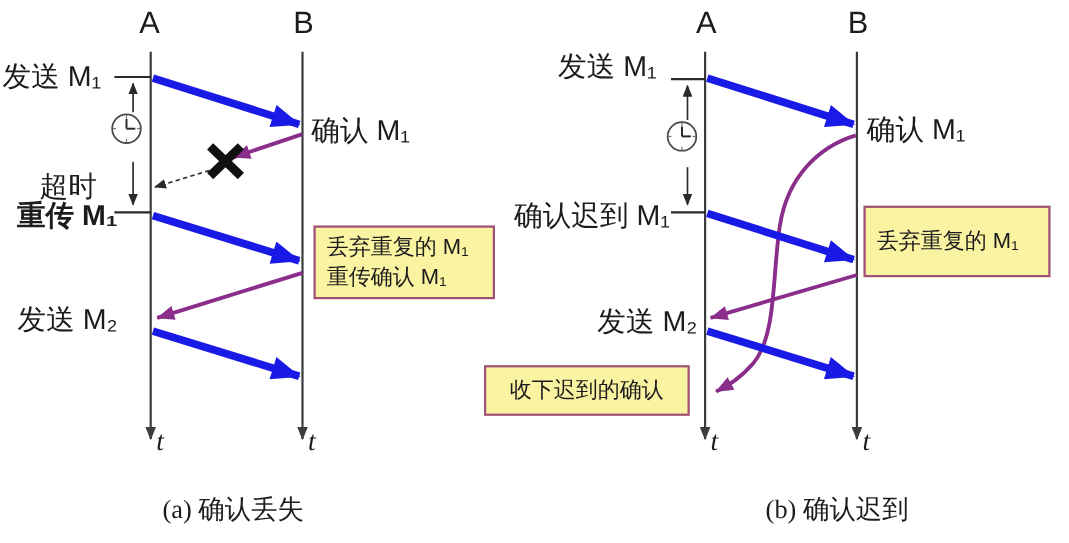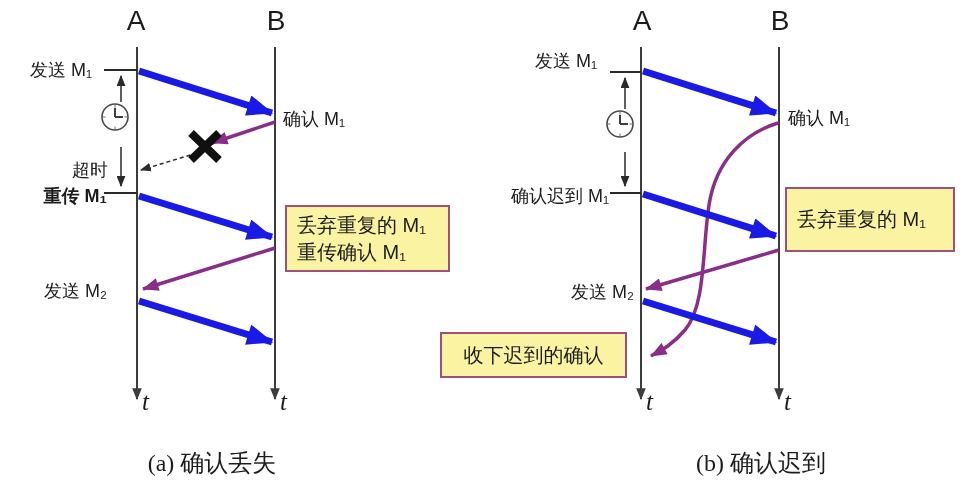--- a/index.html
+++ b/index.html
@@ -18,21 +18,21 @@
   .purple{stroke:var(--ack-arrow,#8b2d8b);stroke-width:3.5;fill:none;}
   .xmark{stroke:#101010;stroke-width:8;}
   .clock-face{fill:#ffffff;stroke:#4a4a4a;stroke-width:1.6;}
   .clock-hand{stroke:#2a2a2a;stroke-width:1.8;}
   .clock-tick{stroke:#6a6a6a;stroke-width:1;}
   .f-blue{fill:var(--message-arrow,#1a1ae6);}
   .f-purple{fill:var(--ack-arrow,#8b2d8b);}
   .f-dark{fill:#2a2a2a;}
   .f-axis{fill:var(--axis,#3c3c3c);}
   
-  .lbl{position:absolute;font-size:18px;white-space:nowrap;transform:translate(-50%,-50%);}
+  .lbl{position:absolute;font-size:26px;white-space:nowrap;transform:translate(-50%,-50%);}
   .lbl.r{transform:translate(-100%,-50%);}
   .lbl.l{transform:translate(0,-50%);}
   .host{font-size:28px;}
   .taxis{font-family:"Liberation Serif","DejaVu Serif",serif;font-style:italic;font-size:25px;}
   .caption{position:absolute;font-size:24px;transform:translate(-50%,-50%);white-space:nowrap;font-family:Liberation Serif, serif;}
   .note{
     position:absolute;background:var(--note-fill,#faf3a2);
     border:2px solid var(--note-border,#a04f7b);box-sizing:border-box;
     font-size:20px;line-height:27px;display:flex;flex-direction:column;
     justify-content:center;padding:0 10px;white-space:nowrap;
@@ -119,21 +119,21 @@
       <line x1="643" y1="194" x2="776" y2="236" class="blue" marker-end="url(#mh-blue)"></line>
       <line x1="779" y1="250" x2="646" y2="289" class="purple" marker-end="url(#mh-purple)"></line>
       <line x1="643" y1="301" x2="776" y2="342" class="blue" marker-end="url(#mh-blue)"></line>
     </g>
   </svg>
 
   <div class="lbl host" style="left:136px;top:21px;">A</div>
   <div class="lbl host" style="left:276px;top:21px;">B</div>
 
   <div class="lbl r" style="left:92px;top:70px;">发送 M₁</div>
-  <div class="lbl r" style="left:108px;top:170px;">超时</div>
+  <div class="lbl r" style="left:88px;top:170px;">超时</div>
   <div class="lbl r" style="left:107px;top:196px;font-weight:bold;">重传 M₁</div>
   <div class="lbl r" style="left:107px;top:291px;">发送 M₂</div>
   <div class="lbl l" style="left:283px;top:119px;">确认 M₁</div>
 
   <div class="lbl l taxis" style="left:142px;top:402px;">t</div>
   <div class="lbl l taxis" style="left:280px;top:402px;">t</div>
 
   <div class="note" style="left:285px;top:205px;width:165px;height:67px;">
     <div>丢弃重复的 M₁</div>
     <div>重传确认 M₁</div>

